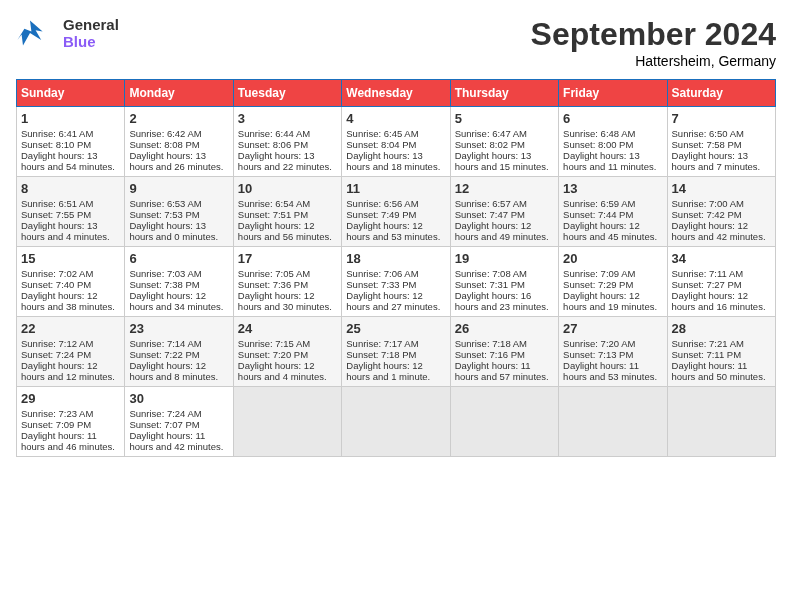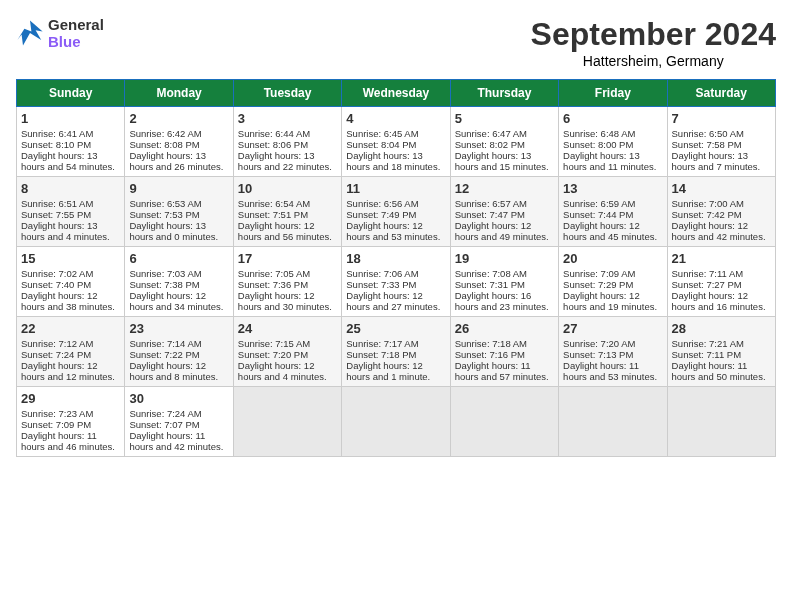--- a/index.html
+++ b/index.html
@@ -12,50 +12,50 @@
     }
     .header {
       display: flex;
       justify-content: space-between;
       align-items: flex-start;
       margin-bottom: 10px;
     }
     .logo {
       display: flex;
       align-items: center;
-      gap: 4px;
+      gap: 19px;
     }
     .logo-bird {
       width: 28px;
       height: 28px;
     }
     .title-block {
-      text-align: center;
+      text-align: right;
     }
     .month-title {
       font-size: 32px;
       font-weight: bold;
       color: #333;
     }
     .location {
       font-size: 14px;
       color: #000000;
     }
     table {
       width: 100%;
       border-collapse: collapse;
       table-layout: fixed;
     }
     th {
-      background: #15803d;
+      background: #ef4444;
       color: #fff;
       font-size: 12px;
       font-weight: bold;
       padding: 6px 4px;
-      text-align: center;
+      text-align: left;
       border: 1px solid #1a6fbd;
     }
     td {
       vertical-align: top;
       padding: 4px 4px;
       border: 1px solid #ccc;
       font-size: 9.5px;
       color: #333;
       min-height: 80px;
       background: #fff;
@@ -125,21 +125,21 @@
         <td><span class="day-num">13</span><span>Sunrise: 6:59 AM</span><br><span>Sunset: 7:44 PM</span><br><span>Daylight hours: 12 hours and 45 minutes.</span></td>
         <td><span class="day-num">14</span><span>Sunrise: 7:00 AM</span><br><span>Sunset: 7:42 PM</span><br><span>Daylight hours: 12 hours and 42 minutes.</span></td>
       </tr>
       <tr>
         <td><span class="day-num">15</span><span>Sunrise: 7:02 AM</span><br><span>Sunset: 7:40 PM</span><br><span>Daylight hours: 12 hours and 38 minutes.</span></td>
         <td><span class="day-num">6</span><span>Sunrise: 7:03 AM</span><br><span>Sunset: 7:38 PM</span><br><span>Daylight hours: 12 hours and 34 minutes.</span></td>
         <td><span class="day-num">17</span><span>Sunrise: 7:05 AM</span><br><span>Sunset: 7:36 PM</span><br><span>Daylight hours: 12 hours and 30 minutes.</span></td>
         <td><span class="day-num">18</span><span>Sunrise: 7:06 AM</span><br><span>Sunset: 7:33 PM</span><br><span>Daylight hours: 12 hours and 27 minutes.</span></td>
         <td><span class="day-num">19</span><span>Sunrise: 7:08 AM</span><br><span>Sunset: 7:31 PM</span><br><span>Daylight hours: 16 hours and 23 minutes.</span></td>
         <td><span class="day-num">20</span><span>Sunrise: 7:09 AM</span><br><span>Sunset: 7:29 PM</span><br><span>Daylight hours: 12 hours and 19 minutes.</span></td>
-        <td><span class="day-num">21</span><span>Sunrise: 7:11 AM</span><br><span>Sunset: 7:27 PM</span><br><span>Daylight hours: 12 hours and 16 minutes.</span></td>
+        <td><span class="day-num">34</span><span>Sunrise: 7:11 AM</span><br><span>Sunset: 7:27 PM</span><br><span>Daylight hours: 12 hours and 16 minutes.</span></td>
       </tr>
       <tr>
         <td><span class="day-num">22</span><span>Sunrise: 7:12 AM</span><br><span>Sunset: 7:24 PM</span><br><span>Daylight hours: 12 hours and 12 minutes.</span></td>
         <td><span class="day-num">23</span><span>Sunrise: 7:14 AM</span><br><span>Sunset: 7:22 PM</span><br><span>Daylight hours: 12 hours and 8 minutes.</span></td>
         <td><span class="day-num">24</span><span>Sunrise: 7:15 AM</span><br><span>Sunset: 7:20 PM</span><br><span>Daylight hours: 12 hours and 4 minutes.</span></td>
         <td><span class="day-num">25</span><span>Sunrise: 7:17 AM</span><br><span>Sunset: 7:18 PM</span><br><span>Daylight hours: 12 hours and 1 minute.</span></td>
         <td><span class="day-num">26</span><span>Sunrise: 7:18 AM</span><br><span>Sunset: 7:16 PM</span><br><span>Daylight hours: 11 hours and 57 minutes.</span></td>
         <td><span class="day-num">27</span><span>Sunrise: 7:20 AM</span><br><span>Sunset: 7:13 PM</span><br><span>Daylight hours: 11 hours and 53 minutes.</span></td>
         <td><span class="day-num">28</span><span>Sunrise: 7:21 AM</span><br><span>Sunset: 7:11 PM</span><br><span>Daylight hours: 11 hours and 50 minutes.</span></td>
       </tr>

